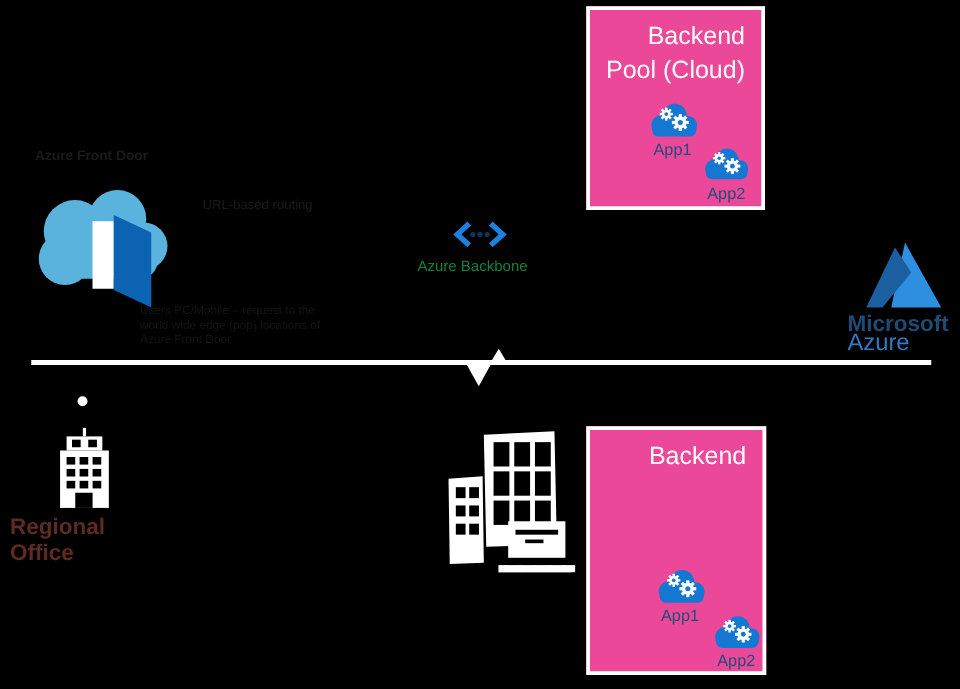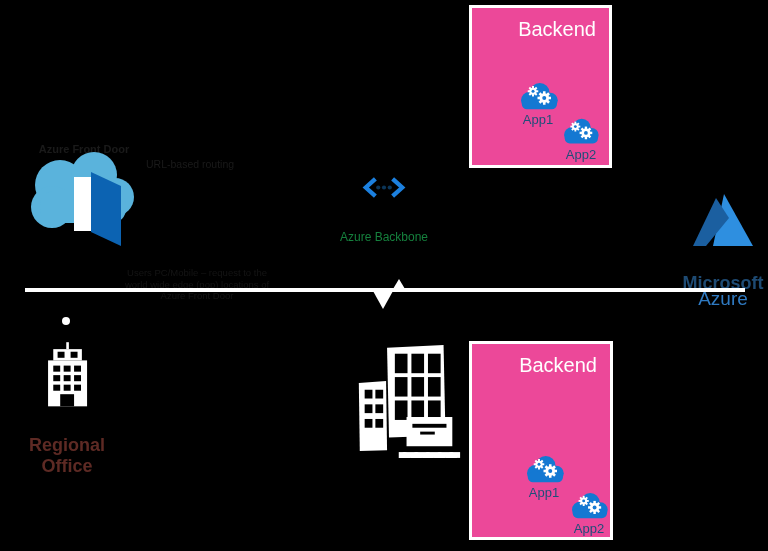--- a/index.html
+++ b/index.html
@@ -1,21 +1,21 @@
 <!DOCTYPE html>
 <html><head>
 <meta charset="utf-8">
 <style>
   html,body{margin:0;padding:0;background:#000;}
   .stage{
     position:relative;width:768px;height:551px;background:#000;overflow:hidden;
     font-family:"Liberation Sans",sans-serif;
   }
   .abs{position:absolute;}
-  .ctr{text-align:center;margin-top:24px;}
+  .ctr{text-align:left;}
   
   .hline{background:#fff;height:4px;}
   .tri-down{width:0;height:0;border-left:10px solid transparent;border-right:10px solid transparent;border-top:18px solid #fff;}
   .tri-up{width:0;height:0;border-left:6px solid transparent;border-right:6px solid transparent;border-bottom:10px solid #fff;}
   
   .pool-box{border:3px solid #fff;background:#ec4899;box-sizing:border-box;}
   .pool-title{color:#fff;font-size:20px;line-height:27px;text-align:right;padding:8px 13px 0 0;font-weight:400;}
   .app-label{font-size:13px;font-weight:400;color:#1F4E79;text-align:center;}
   
   .dim{color:#1a1a1a;}
@@ -76,21 +76,21 @@
       <circle cx="36" cy="46" r="25"></circle>
       <circle cx="70" cy="36" r="23"></circle>
       <circle cx="91" cy="58" r="19"></circle>
       <circle cx="28" cy="68" r="21"></circle>
       <rect x="16" y="52" width="86" height="32" rx="14"></rect>
     </g>
     <rect x="50" y="38" width="17" height="54" fill="#ffffff"></rect>
     <polygon points="67,33 97,47 97,107 67,93" fill="#0C63B2"></polygon>
   </svg>
 
-  <div class="abs dim route-label" style="left:146px;top:158px;width:120px;">URL-based routing</div>
+  <div class="abs dim route-label" style="left:162px;top:158px;width:120px;">URL-based routing</div>
 
   <div class="abs caption ctr" style="left:112px;top:243px;width:170px;">
     <div>Users PC/Mobile – request to the</div>
     <div>world wide edge (pop) locations of</div>
     <div>Azure Front Door</div>
   </div>
 
   <svg class="abs" style="left:361px;top:176px;" width="46" height="23" viewBox="0 0 48 24">
     <path d="M15 3 L5 12 L15 21" fill="none" stroke="#1C80DF" stroke-width="4.5"></path>
     <path d="M33 3 L43 12 L33 21" fill="none" stroke="#1C80DF" stroke-width="4.5"></path>
@@ -159,20 +159,21 @@
     <rect x="56" y="79" width="47" height="30" fill="#fff"></rect>
     <rect x="62" y="86" width="35" height="4" fill="#000"></rect>
     <rect x="70" y="94" width="15" height="3" fill="#000"></rect>
     <path d="M48 121 q6 -12 12 0 q6 -12 12 0 q6 -12 12 0 q6 -12 12 0 q6 -12 12 0 l3 0 l0 0 l-63 0 z" fill="#fff"></path>
     <rect x="48" y="115" width="63" height="6" fill="#fff"></rect>
   </svg>
 
   <div class="abs pool-box" style="left:469px;top:5px;width:143px;height:163px;">
     <div class="pool-title">
       <div>Backend</div>
+      <div>Pool (Cloud)</div>
     </div>
   </div>
   <svg class="abs" style="left:515px;top:80px;" width="48" height="33" viewBox="0 0 64 44">
       <use href="#appcloud"></use>
     </svg>
   <div class="abs app-label" style="left:513px;top:112px;width:50px;">App1</div>
   <svg class="abs" style="left:558px;top:116px;" width="46" height="31" viewBox="0 0 64 44">
       <use href="#appcloud"></use>
     </svg>
   <div class="abs app-label" style="left:556px;top:147px;width:50px;">App2</div>

